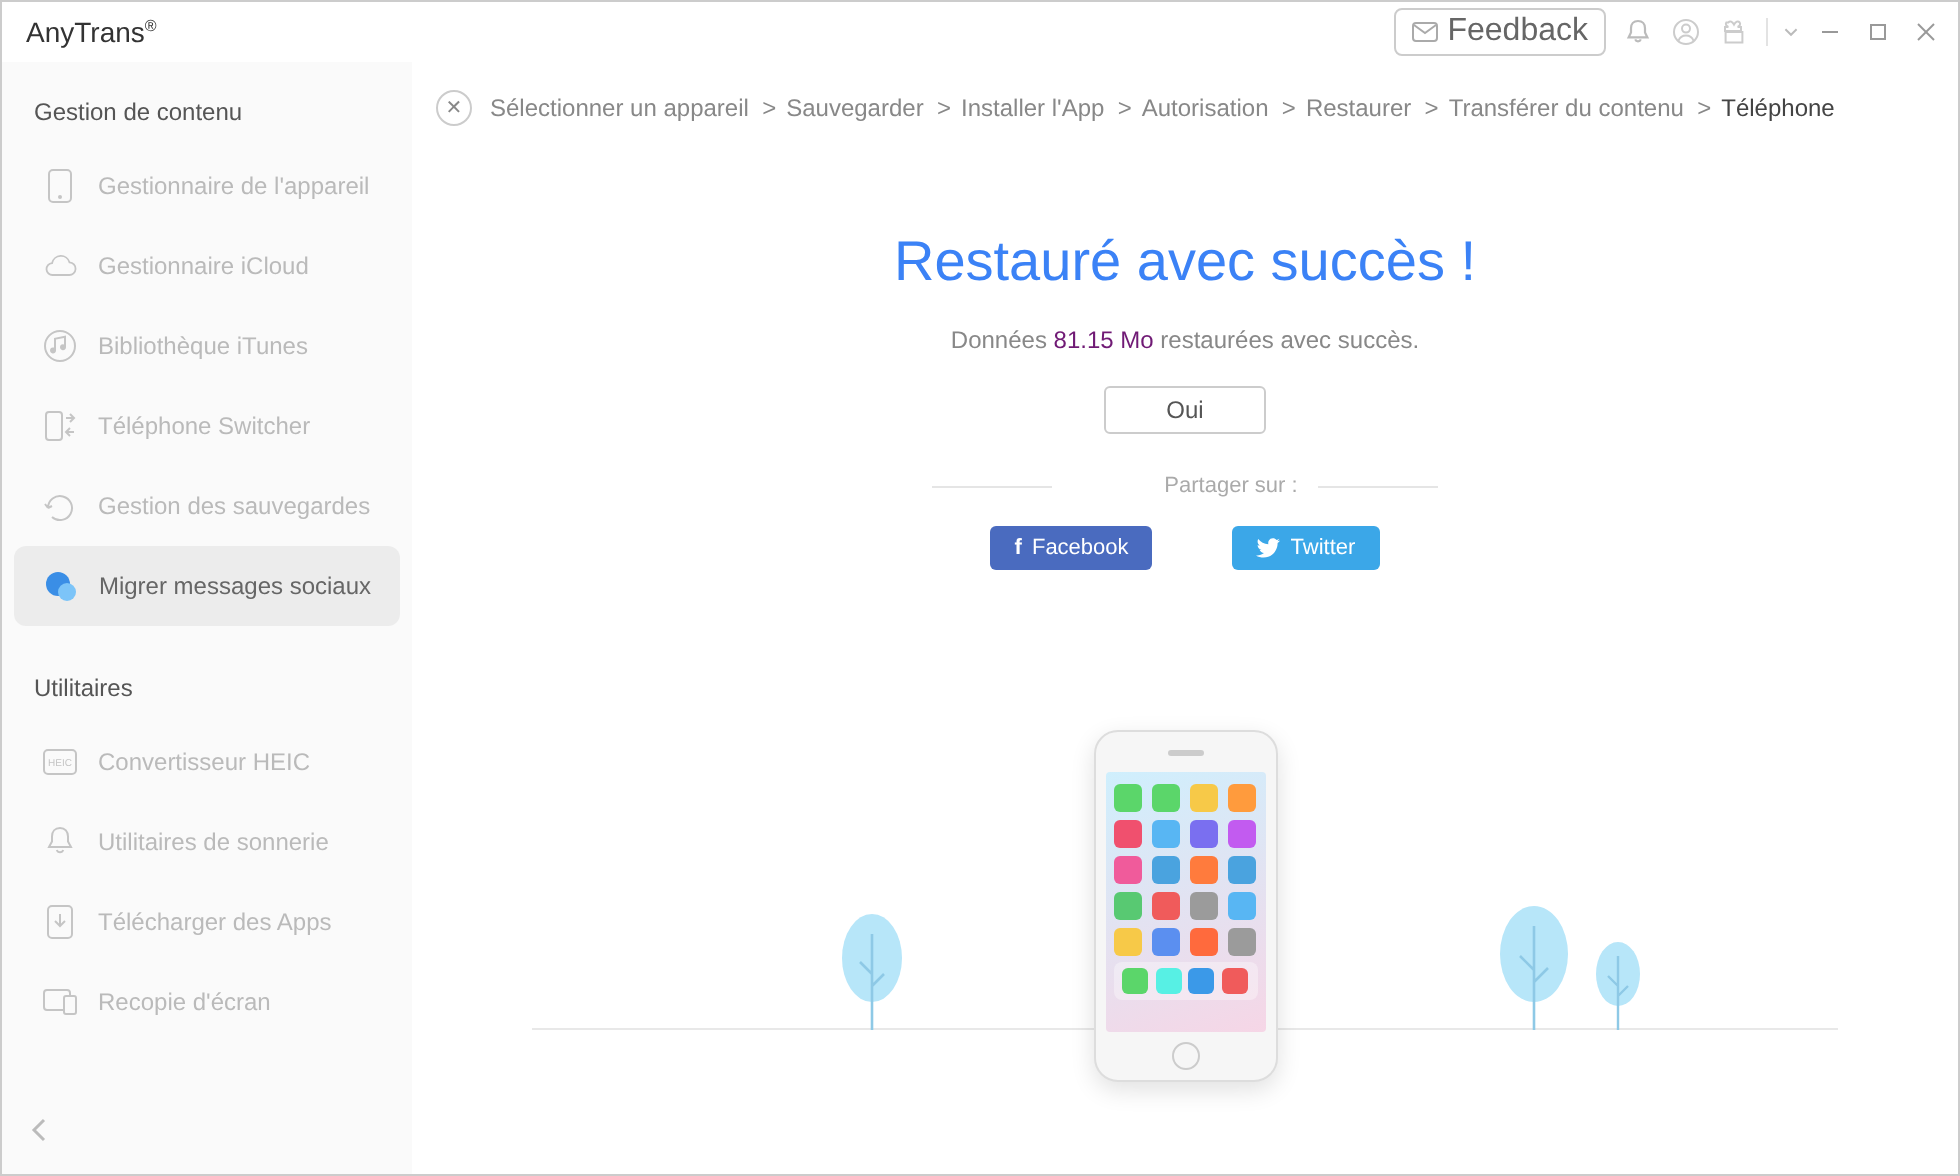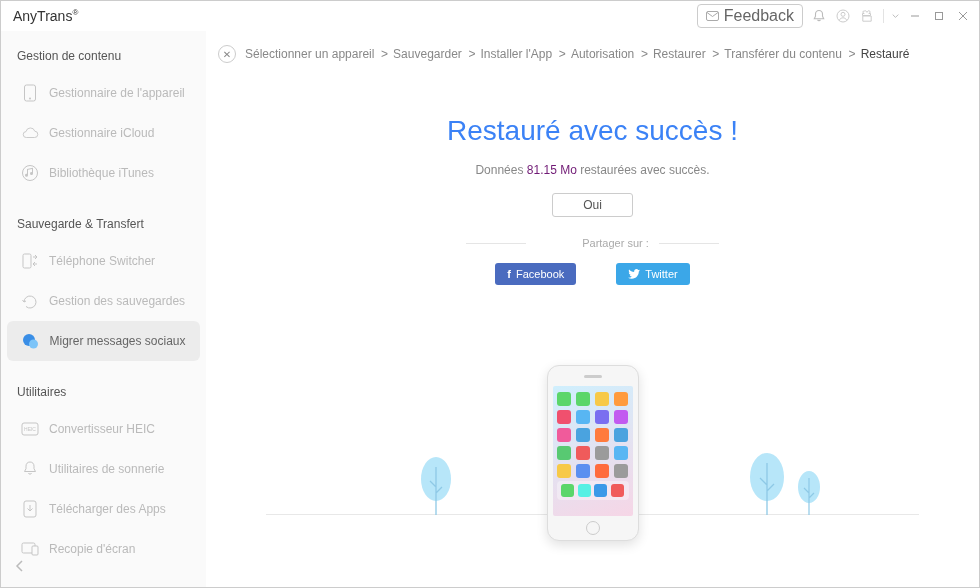--- a/index.html
+++ b/index.html
@@ -136,21 +136,20 @@
   <div class="sidebar-item">
     <span class="icn">
         <svg width="18" height="18" viewBox="0 0 18 18">
           <circle cx="9" cy="9" r="7.5" fill="none" stroke="currentColor"></circle>
           <path d="M11 5l-4 .8v5.4a1.5 1.5 0 1 1-1-1.4V5l6-1.2v5.8a1.5 1.5 0 1 1-1-1.4V5z" fill="currentColor"></path>
         </svg>
       </span>
     <span class="lbl">Bibliothèque iTunes</span>
   </div>
 
-  <div class="section-title" style="margin-top:18px">Sauvegarde &amp; Transfert</div>
   <div class="sidebar-item">
     <span class="icn">
         <svg width="16" height="18" viewBox="0 0 16 18">
           <rect x="1" y="2" width="8" height="14" rx="1.5" fill="none" stroke="currentColor"></rect>
           <path d="M11 5h4m-2-2l2 2-2 2M15 12h-4m2 2l-2-2 2-2" fill="none" stroke="currentColor"></path>
         </svg>
       </span>
     <span class="lbl">Téléphone Switcher</span>
   </div>
   <div class="sidebar-item">
@@ -215,21 +214,21 @@
 
 <div class="main">
   <div class="breadcrumb">
     <span class="bc-close">✕</span>
     <span class="bc-step"><span>Sélectionner un appareil</span> &nbsp;&gt;</span>
     <span class="bc-step"><span>Sauvegarder</span> &nbsp;&gt;</span>
     <span class="bc-step"><span>Installer l'App</span> &nbsp;&gt;</span>
     <span class="bc-step"><span>Autorisation</span> &nbsp;&gt;</span>
     <span class="bc-step"><span>Restaurer</span> &nbsp;&gt;</span>
     <span class="bc-step"><span>Transférer du contenu</span> &nbsp;&gt;</span>
-    <span class="bc-step active"><span>Restauré</span></span>
+    <span class="bc-step active"><span>Téléphone</span></span>
   </div>
 
   <div class="content">
     <h1>Restauré avec succès !</h1>
     <div class="subline">
       <span>Données </span><span class="size">81.15 Mo</span><span> restaurées avec succès.</span>
     </div>
     <button class="ok-btn">Oui</button>
     <div class="share-row">
       <span class="share-line"></span>

